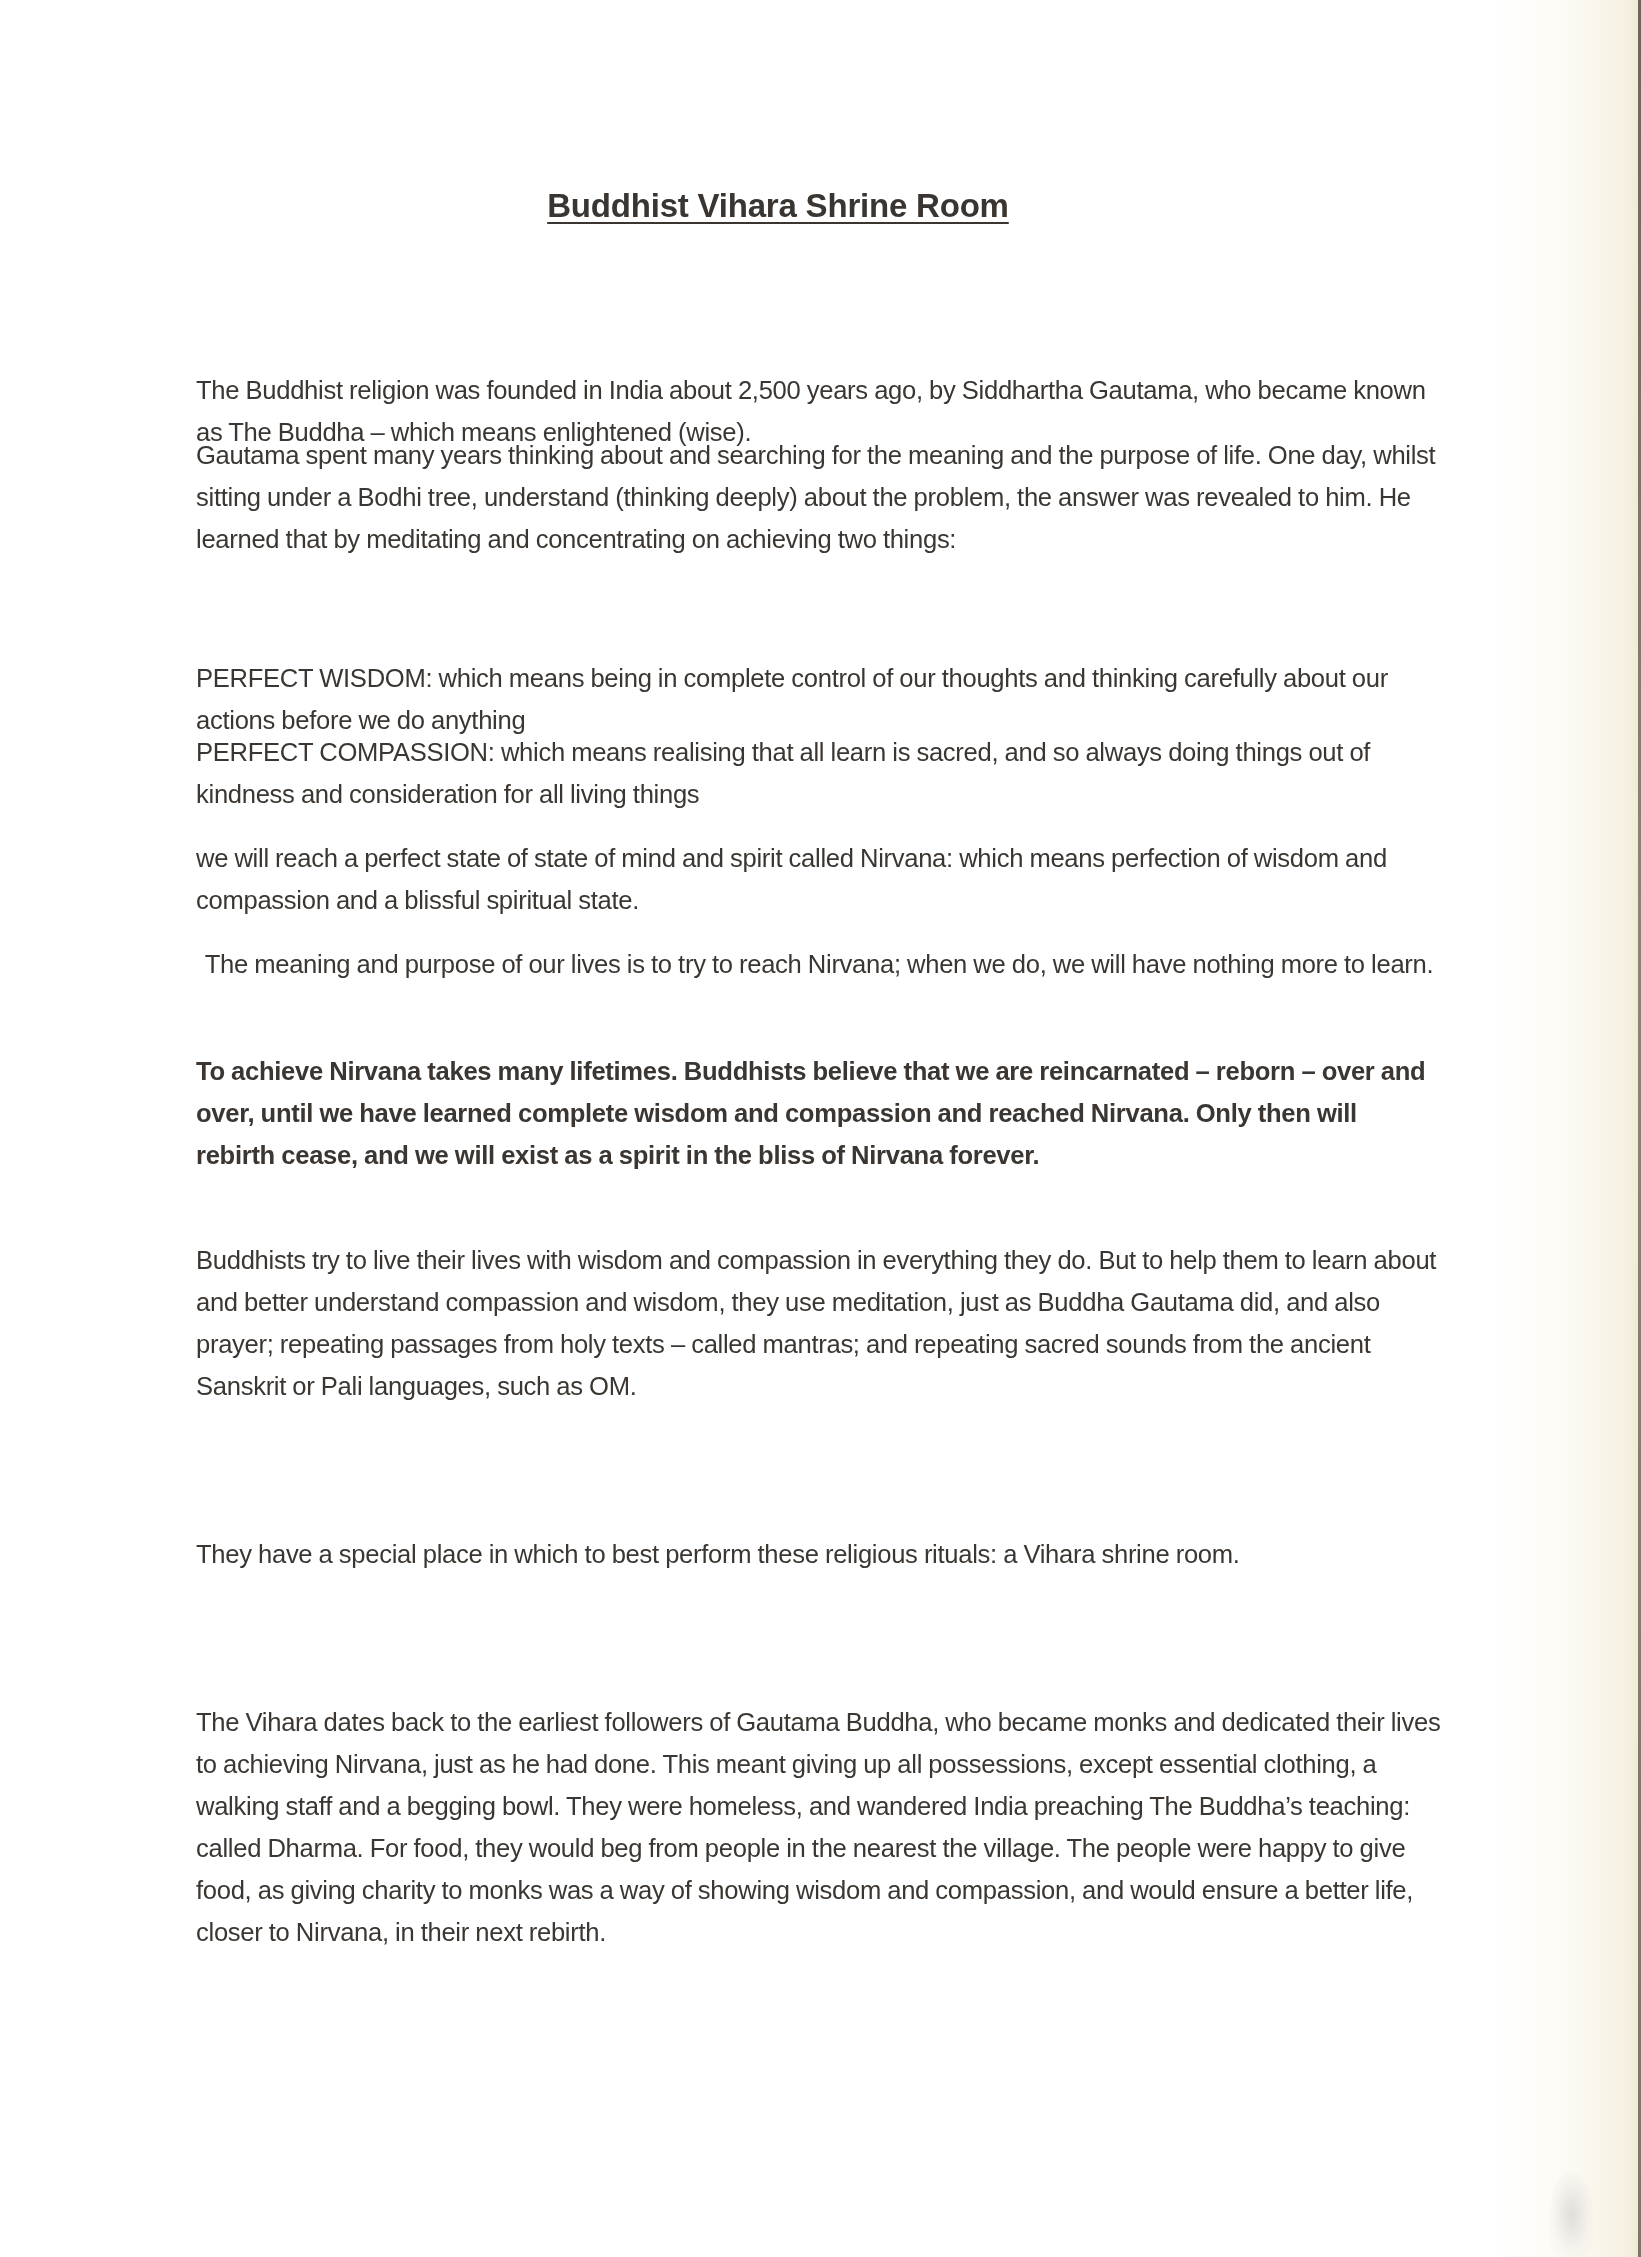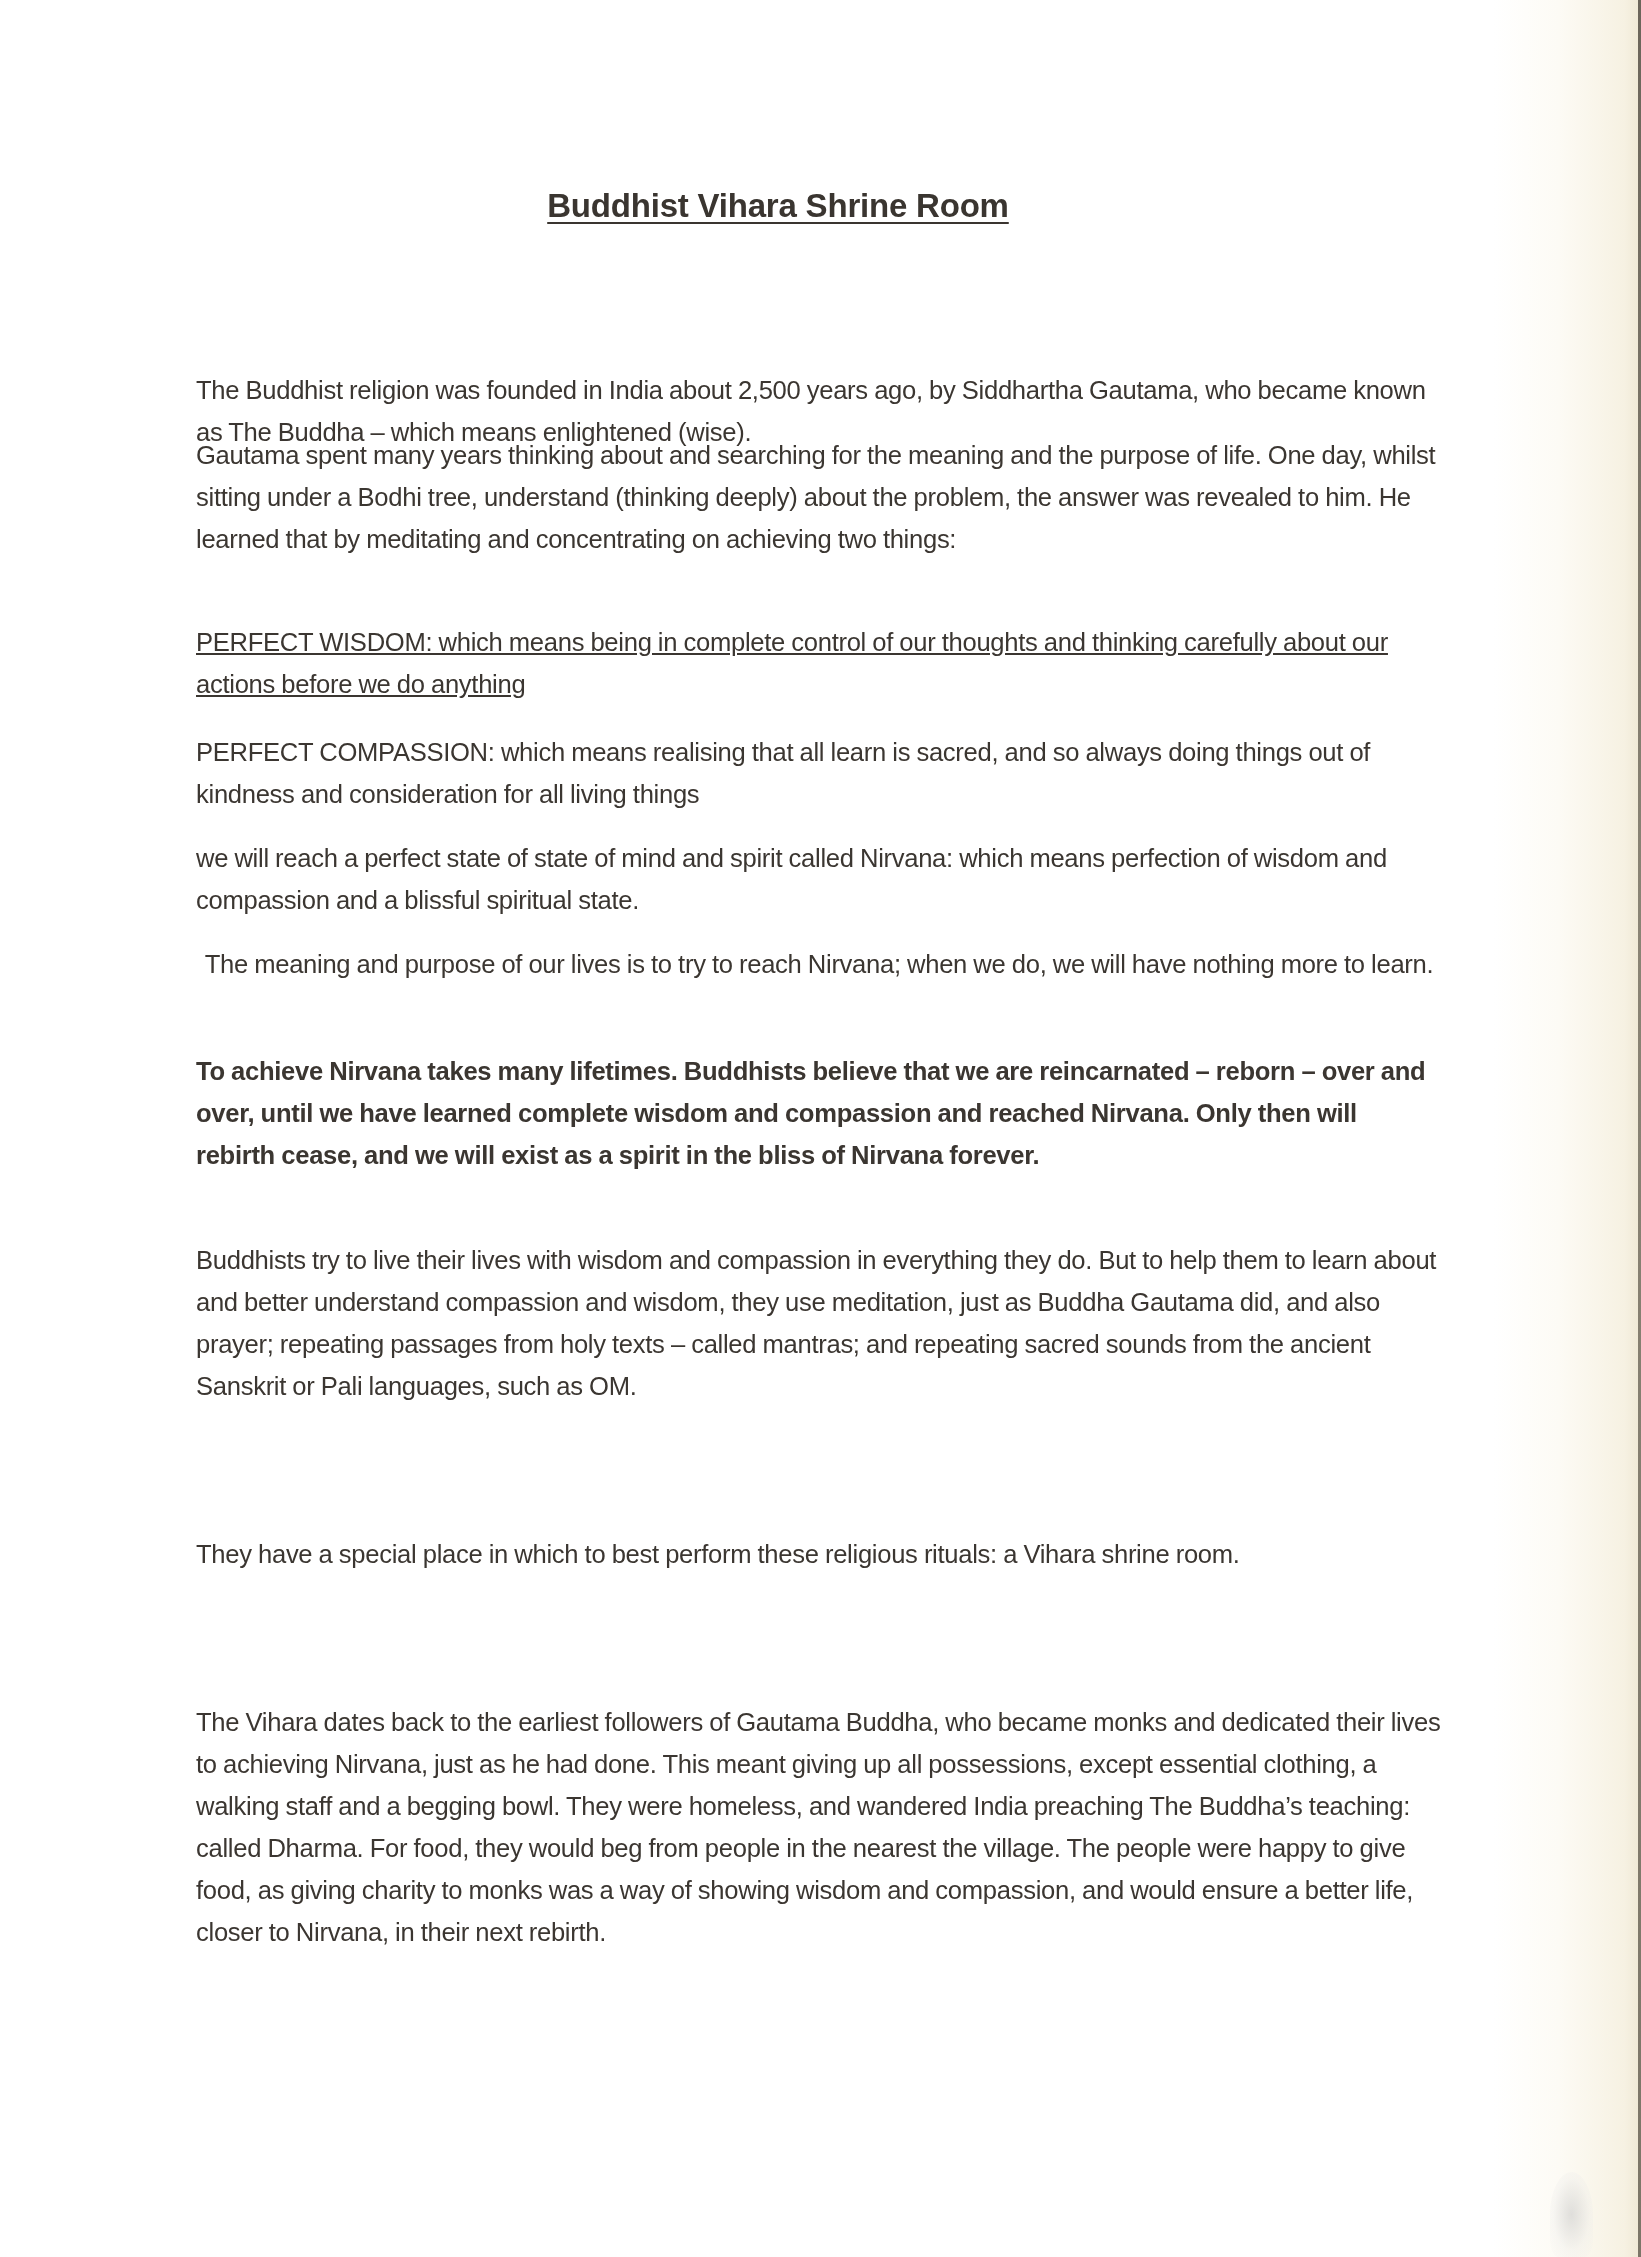--- a/index.html
+++ b/index.html
@@ -72,21 +72,21 @@
 <div class="page">
   <div class="right-edge"></div>
   <div class="corner-smudge"></div>
 
   <h1 class="title">Buddhist Vihara Shrine Room</h1>
 
   <p class="body-text" style="top:328px;margin-top:41px;">The Buddhist religion was founded in India about 2,500 years ago, by Siddhartha Gautama, who became known as The Buddha – which means enlightened (wise).</p>
 
   <p class="body-text" style="top:434px;">Gautama spent many years thinking about and searching for the meaning and the purpose of life. One day, whilst sitting under a Bodhi tree, understand (thinking deeply) about the problem, the answer was revealed to him. He learned that by meditating and concentrating on achieving two things:</p>
 
-  <p class="body-text" style="top:621px;text-decoration:underline;">PERFECT WISDOM: which means being in complete control of our thoughts and thinking carefully about our actions before we do anything</p>
+  <p class="body-text" style="top:657px;">PERFECT WISDOM: which means being in complete control of our thoughts and thinking carefully about our actions before we do anything</p>
 
   <p class="body-text" style="top:731px;">PERFECT COMPASSION: which means realising that all learn is sacred, and so always doing things out of kindness and consideration for all living things</p>
 
   <p class="body-text" style="top:837px;">we will reach a perfect state of state of mind and spirit called Nirvana: which means perfection of wisdom and compassion and a blissful spiritual state.</p>
 
   <p class="body-text" style="top:943px;text-align:center;">The meaning and purpose of our lives is to try to reach Nirvana; when we do, we will have nothing more to learn.</p>
 
   <p class="body-text" style="top:1050px;font-weight:bold;">To achieve Nirvana takes many lifetimes. Buddhists believe that we are reincarnated – reborn – over and over, until we have learned complete wisdom and compassion and reached Nirvana. Only then will rebirth cease, and we will exist as a spirit in the bliss of Nirvana forever.</p>
 
   <p class="body-text" style="top:1239px;">Buddhists try to live their lives with wisdom and compassion in everything they do. But to help them to learn about and better understand compassion and wisdom, they use meditation, just as Buddha Gautama did, and also prayer; repeating passages from holy texts – called mantras; and repeating sacred sounds from the ancient Sanskrit or Pali languages, such as OM.</p>

